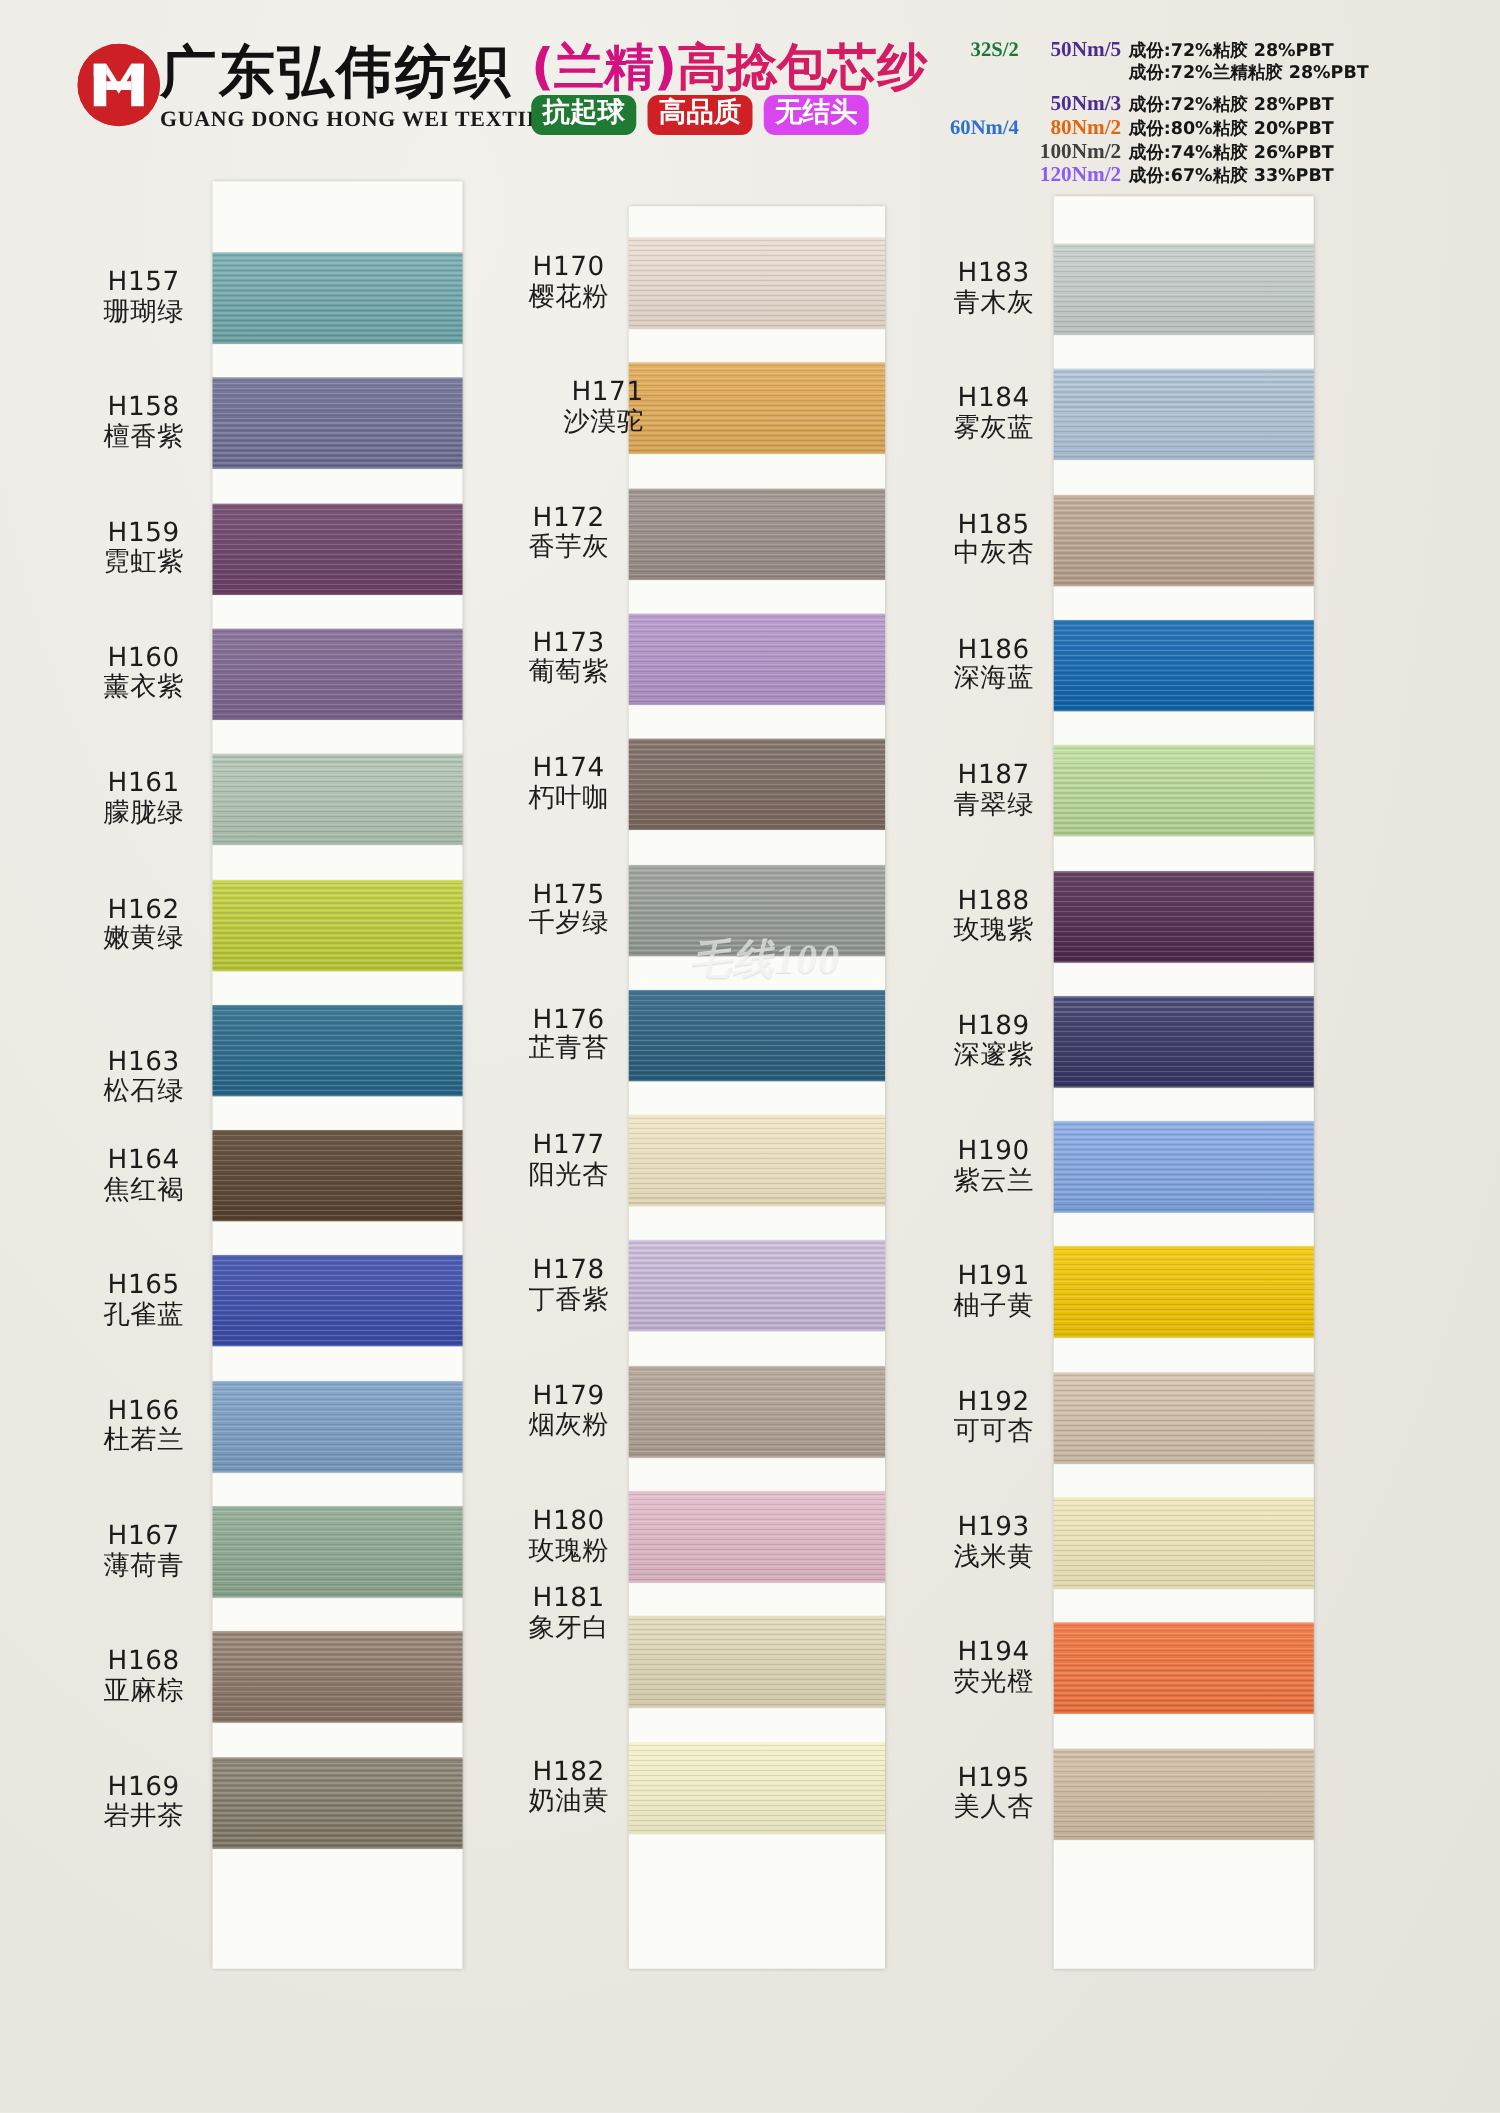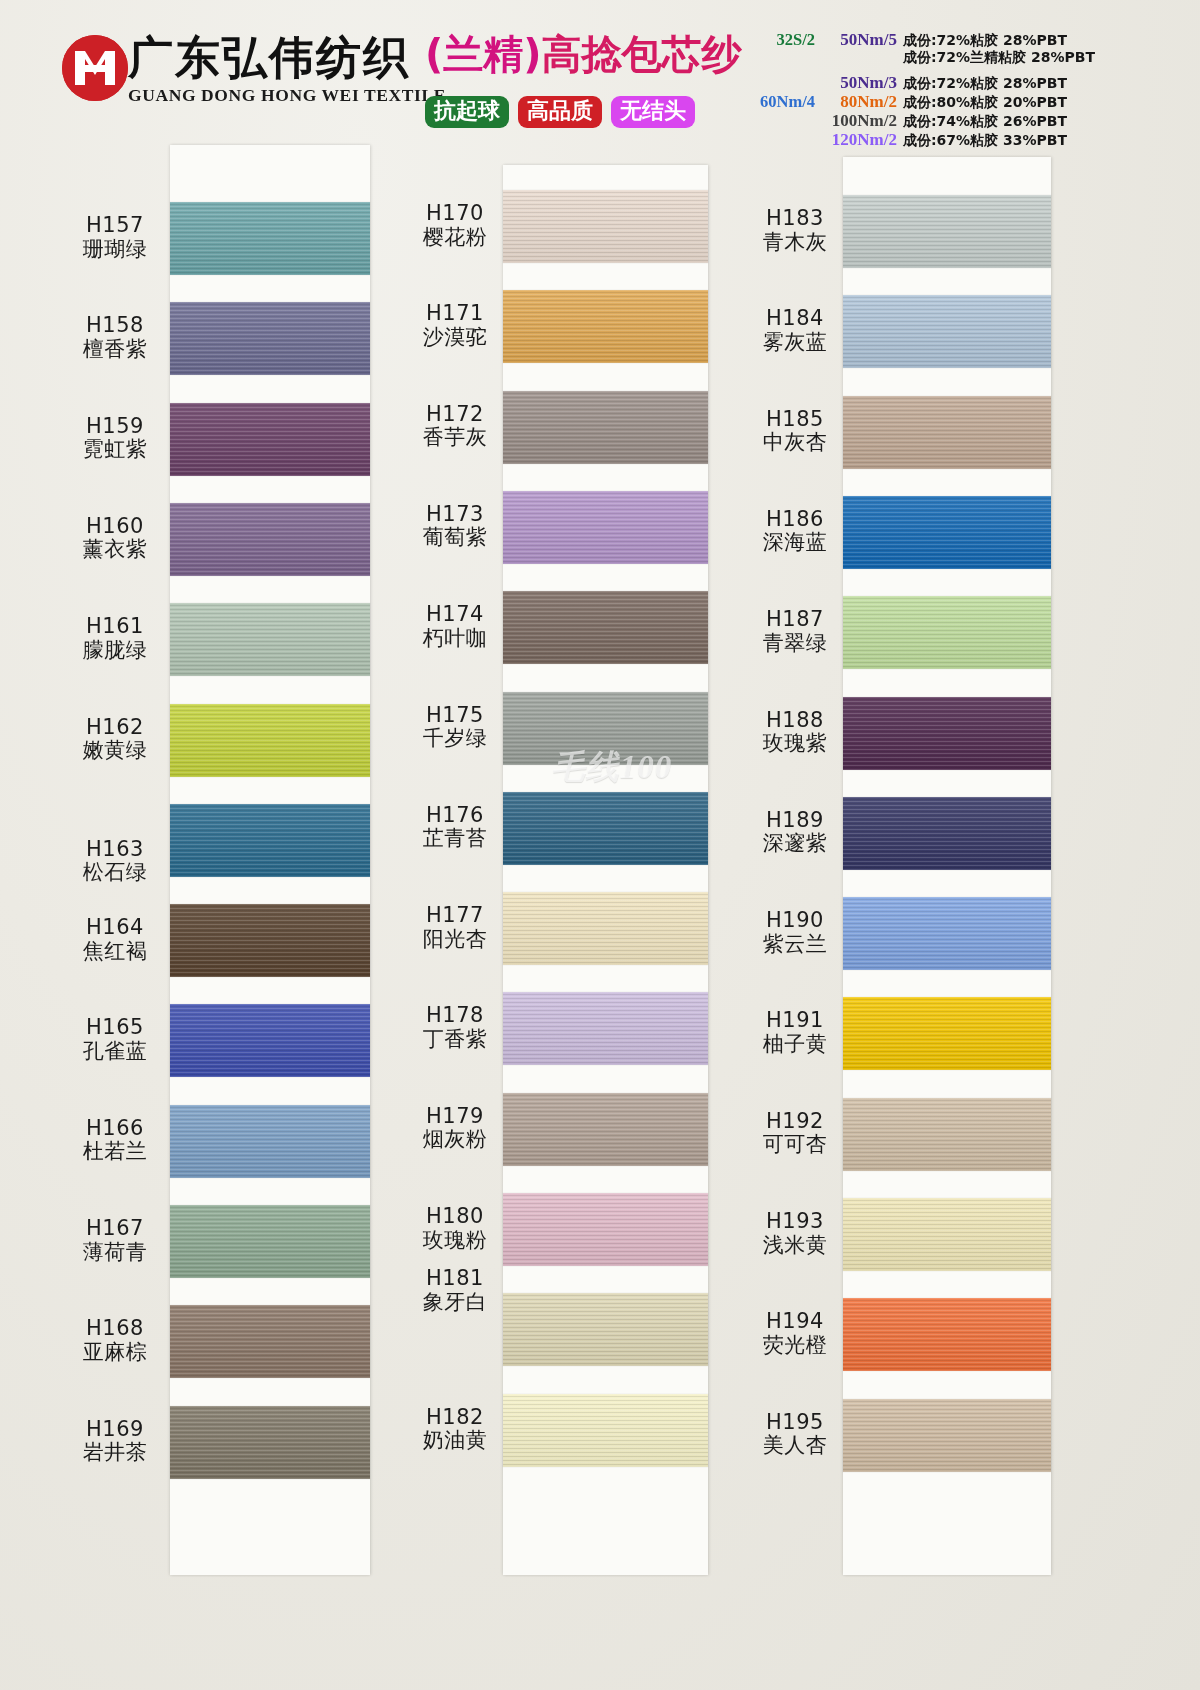--- a/index.html
+++ b/index.html
@@ -31,21 +31,21 @@
   }
   .brand-mark svg{position:absolute;left:0;top:0;}
   .brand-text{display:flex;flex-direction:column;line-height:1;}
   .brand-cn{font-family:"DejaVu Sans","Liberation Sans",sans-serif;font-size:45px;font-weight:bold;color:#111;letter-spacing:2px;}
   .brand-en{font-family:"Liberation Serif","DejaVu Serif",serif;font-size:17.5px;font-weight:bold;color:#1a1a1a;letter-spacing:.6px;margin-top:7px;}
 
   .promo{position:absolute;left:425px;top:34px;width:330px;}
   .promo-title{font-size:40px;font-weight:bold;line-height:1;white-space:nowrap;}
   .promo-title .lan{color:#d2127f;}
   .promo-title .main{color:#d41b63;}
-  .promo-tags{display:flex;gap:9px;margin-top:22px;}
+  .promo-tags{display:flex;gap:9px;margin-top:2px;}
   .tag{
     color:#fff;font-size:22px;font-weight:bold;
     padding:3px 9px 5px;border-radius:9px;line-height:1.1;white-space:nowrap;
   }
   .tag.green{background:#1f7a33;}
   .tag.red{background:#cf2026;}
   .tag.blue{background:#d946ef;}
 
   .specs{position:absolute;left:755px;top:30px;width:430px;
          font-family:"Liberation Serif","DejaVu Serif",serif;}
@@ -246,21 +246,21 @@
       </div>
     </div>
     <div class="column" style="left: 0px;">
       <div class="card" style="left: 503px; top: 20px; width: 205px; height: 1410px;"></div>
       <div class="swatch" style="left: 503px; top: 45px; width: 205px; height: 73px; background-color: rgb(232, 217, 205);"></div>
       <div class="label" style="left: 395px; width: 120px; top: 57px;">
         <div class="code">H170</div>
         <div class="name">樱花粉</div>
       </div>
       <div class="swatch" style="left: 503px; top: 145.3px; width: 205px; height: 73px; background-color: rgb(224, 168, 82);"></div>
-      <div class="label" style="left: 395px; width: 120px; top: 157.3px;">
+      <div class="label" style="left: 395px; width: 120px; top: 157.3px; text-align: right;">
         <div class="code">H171</div>
         <div class="name">沙漠驼</div>
       </div>
       <div class="swatch" style="left: 503px; top: 245.6px; width: 205px; height: 73px; background-color: rgb(154, 142, 136);"></div>
       <div class="label" style="left: 395px; width: 120px; top: 257.6px;">
         <div class="code">H172</div>
         <div class="name">香芋灰</div>
       </div>
       <div class="swatch" style="left: 503px; top: 345.9px; width: 205px; height: 73px; background-color: rgb(178, 148, 201);"></div>
       <div class="label" style="left: 395px; width: 120px; top: 357.9px;">

